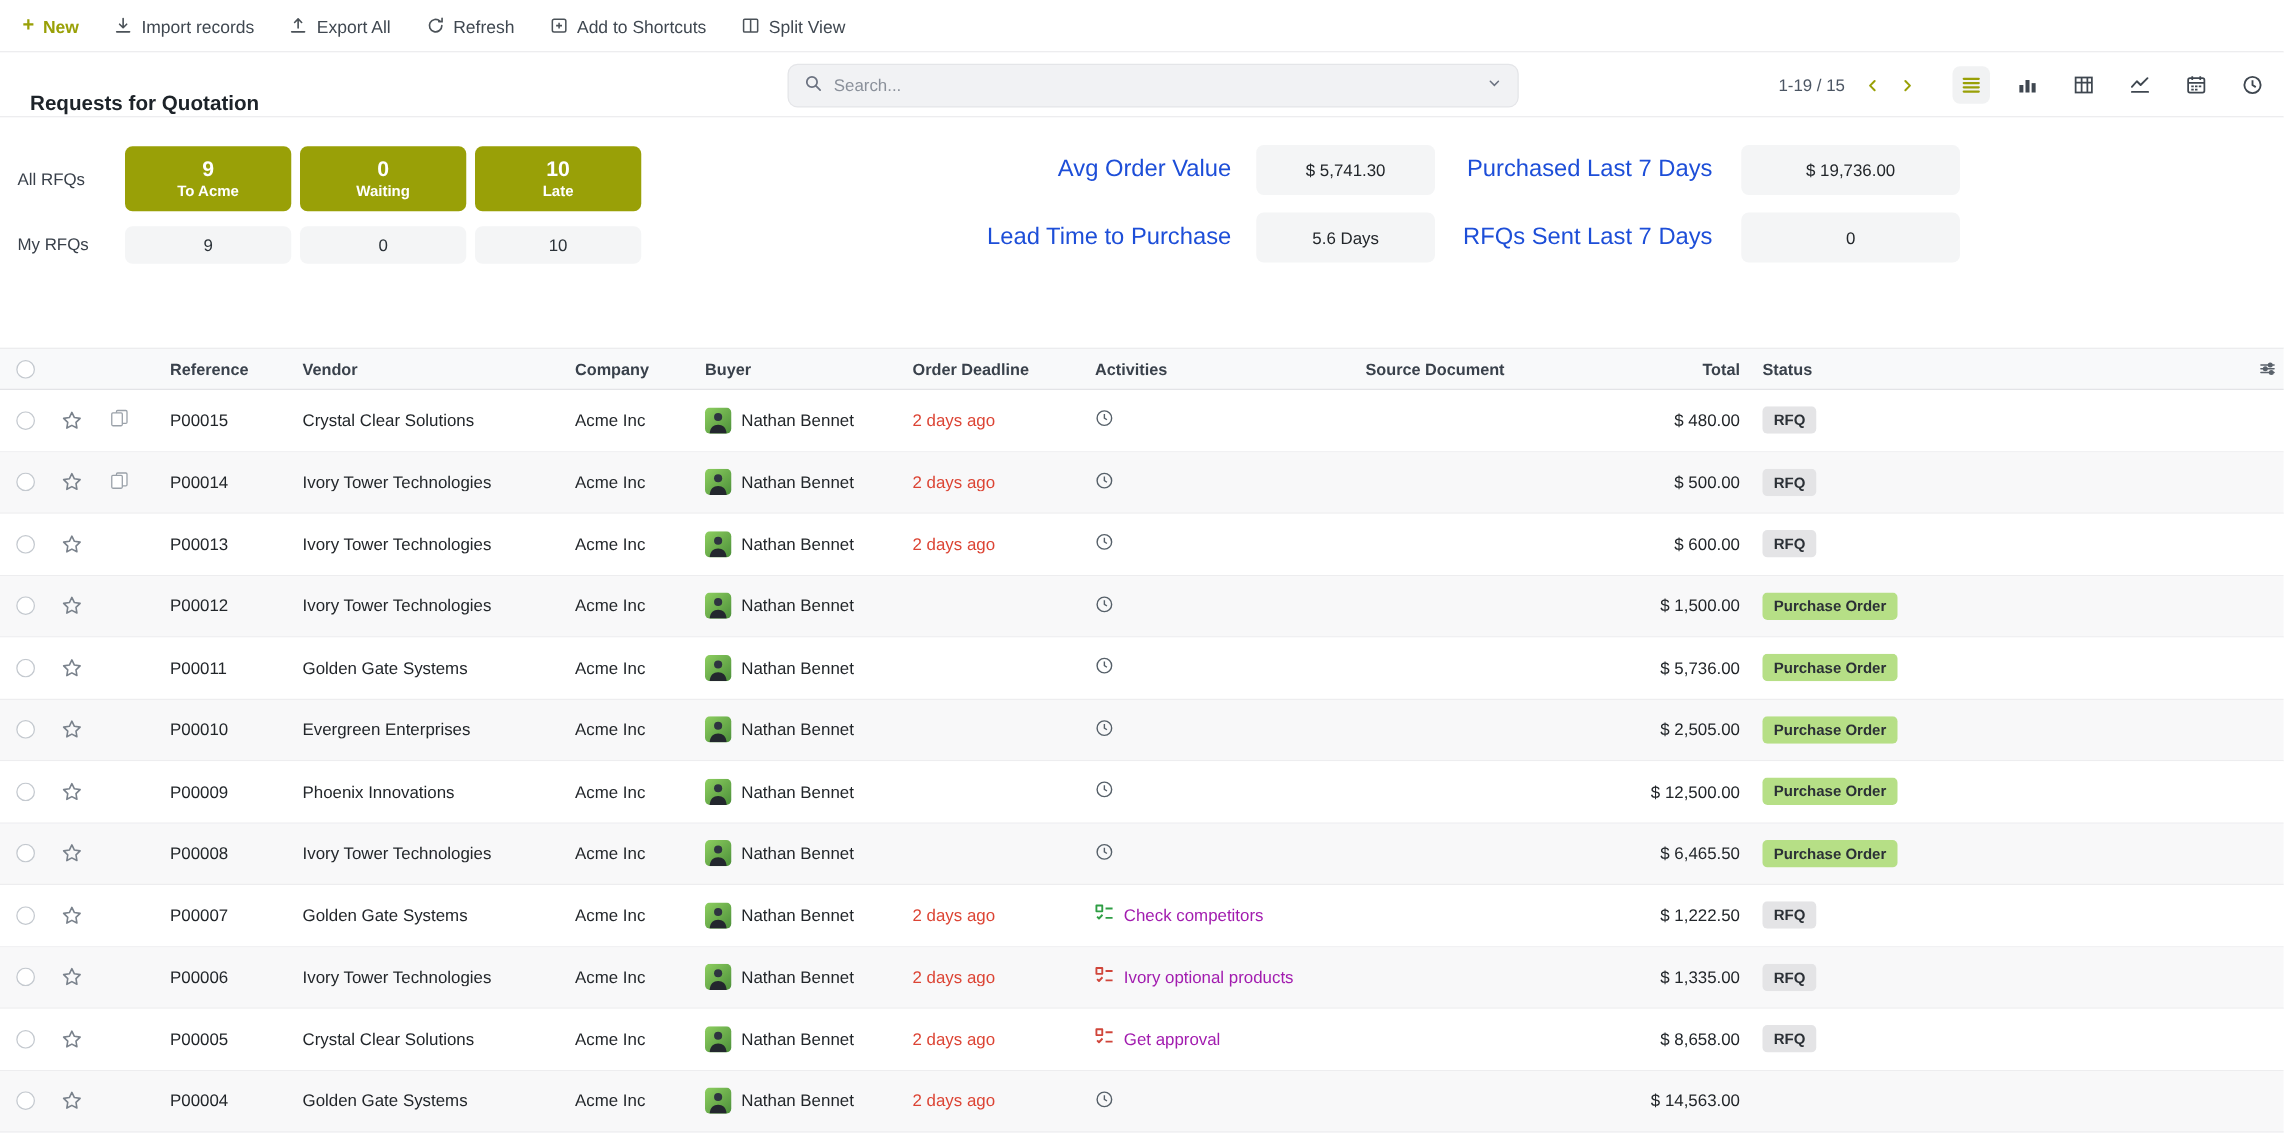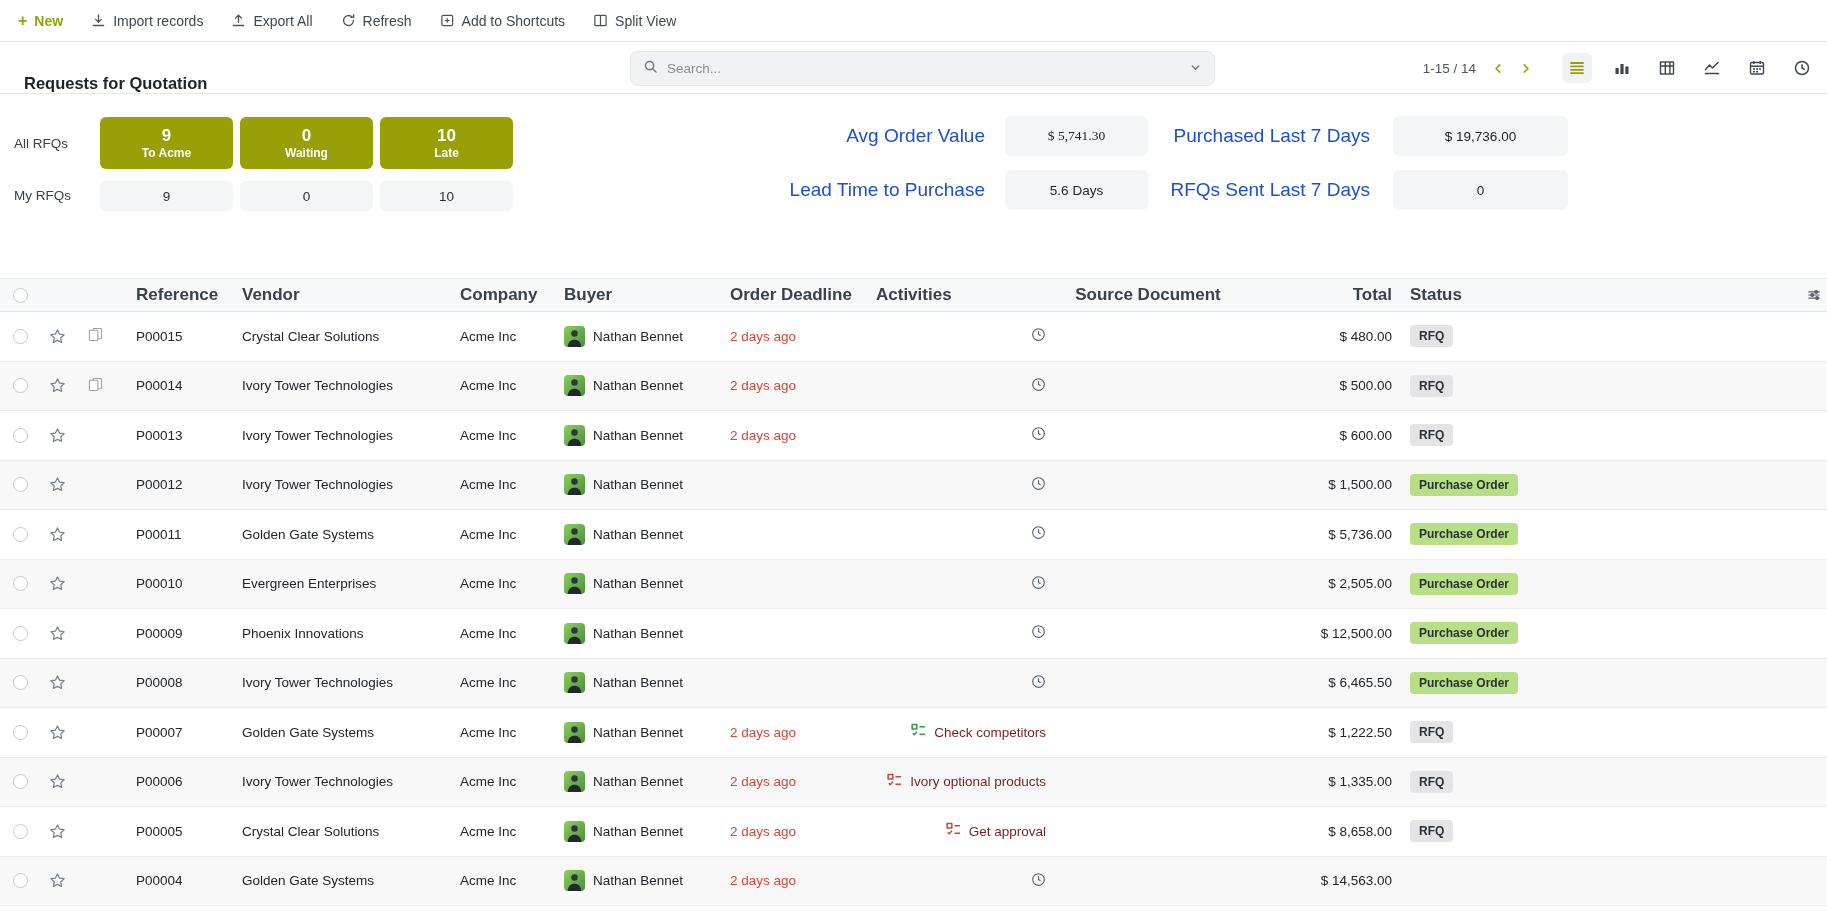--- a/index.html
+++ b/index.html
@@ -48,36 +48,36 @@
   .stat-label { position:absolute; font-size:19px; color:#1d4ed8; text-align:right; }
   .stat-box { position:absolute; height:40px; background:#f4f5f6; border-radius:6px;
     display:flex; align-items:center; justify-content:center; font-size:13.5px;
     color:#22262a; cursor:pointer; }
 
   
   .grid { display:grid;
     grid-template-columns:40px 34px 42px 106px 218px 104px 166px 146px 190px 204px 150px 1fr 27px;
     align-items:center; }
   .thead { height:34px; background:#f8f9fa; border-top:1px solid #e7e8ea;
-    border-bottom:1px solid #e3e4e7; font-size:17px; font-weight:700; color:#39414b; }
+    border-bottom:1px solid #e3e4e7; font-size:13px; font-weight:700; color:#39414b; }
   .tr { height:49.5px; border-bottom:1px solid #ededef; background:#fff; font-size:13.5px; }
   .tr.alt { background:#f8f8f9; }
   .td { overflow:hidden; white-space:nowrap; }
   .pl { padding-left:20px; }
   .c-center { display:flex; justify-content:center; align-items:center; }
   .circle { width:15px; height:15px; border-radius:50%; border:1px solid #c4c9cf;
     background:#fff; display:inline-block; cursor:pointer; }
   .col-src-h { text-align:center; }
   .col-total { text-align:right; padding-right:8px; }
   .col-status { padding-left:10px; }
   .buyer { display:flex; align-items:center; gap:8px; padding-left:20px; }
   .avatar { width:21px; height:21px; border-radius:4px; overflow:hidden; flex:0 0 21px;
     background:linear-gradient(135deg,#8ecf60,#4c8f3a); display:flex; align-items:flex-end; justify-content:center; }
   .deadline { color:#dc4434; }
-  .activity { display:flex; align-items:center; gap:8px; padding-left:20px; color:#7f1d1d;justify-content:flex-end; }
+  .activity { display:flex; align-items:center; gap:8px; padding-left:20px; color:#a21caf; }
   .badge { display:inline-block; font-size:12px; font-weight:700; border-radius:4px;
     padding:4px 9px; color:#2b3036; }
   .badge.gray { background:#e4e4e6; }
   .badge.green { background:#b6df86; }
   .iconbtn { cursor:pointer; display:flex; align-items:center; }
 </style>
 </head>
 <body>
 
 <div class="toolbar">
@@ -144,21 +144,21 @@
     </span>
     <input type="text" placeholder="Search..." style="">
     <span>
       <svg width="13" height="13" viewBox="0 0 16 16" fill="none" stroke="#6b7280" stroke-width="1.5" stroke-linecap="round">
           <path d="M4 6.2l4 4 4-4"></path>
         </svg>
     </span>
   </div>
 
   <div class="ctl-right">
-    <span class="pager">1-15 / 14</span>
+    <span class="pager">1-19 / 15</span>
     <span class="pg-arrow">
       <svg width="13" height="13" viewBox="0 0 16 16" fill="none" stroke="#99a007" stroke-width="2" stroke-linecap="round" stroke-linejoin="round">
           <path d="M9.5 3.5L5 8l4.5 4.5"></path>
         </svg>
     </span>
     <span class="pg-arrow">
       <svg width="13" height="13" viewBox="0 0 16 16" fill="none" stroke="#99a007" stroke-width="2" stroke-linecap="round" stroke-linejoin="round">
           <path d="M6.5 3.5L11 8l-4.5 4.5"></path>
         </svg>
     </span>
@@ -219,21 +219,21 @@
   <div class="kpi-btn" style="left:380px;">
     <div class="v">10</div>
     <div class="l">Late</div>
   </div>
 
   <div class="kpi-mini" style="left:100px;">9</div>
   <div class="kpi-mini" style="left:240px;">0</div>
   <div class="kpi-mini" style="left:380px;">10</div>
 
   <div class="stat-label" style="left:700px; top:31px; width:285px;">Avg Order Value</div>
-  <div class="stat-box" style="left:1005px; top:22px; width:143px;font-family:Liberation Serif, serif;">$ 5,741.30</div>
+  <div class="stat-box" style="left:1005px; top:22px; width:143px;">$ 5,741.30</div>
 
   <div class="stat-label" style="left:1100px; top:31px; width:270px;">Purchased Last 7 Days</div>
   <div class="stat-box" style="left:1393px; top:22px; width:175px;">$ 19,736.00</div>
 
   <div class="stat-label" style="left:700px; top:85px; width:285px;">Lead Time to Purchase</div>
   <div class="stat-box" style="left:1005px; top:76px; width:143px;">5.6 Days</div>
 
   <div class="stat-label" style="left:1100px; top:85px; width:270px;">RFQs Sent Last 7 Days</div>
   <div class="stat-box" style="left:1393px; top:76px; width:175px;">0</div>
 </div>

